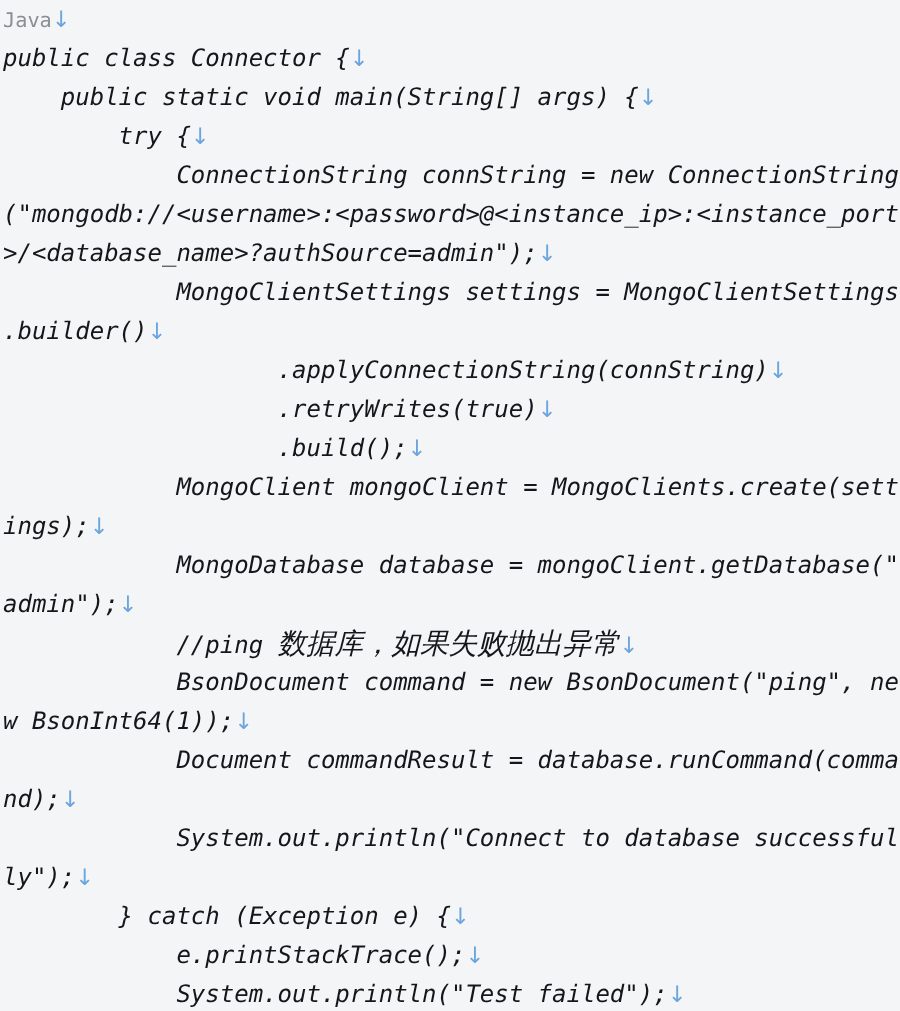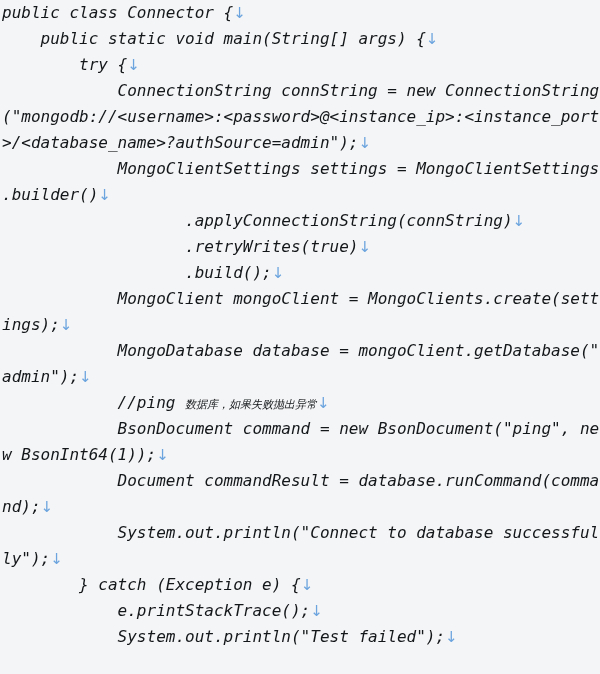--- a/index.html
+++ b/index.html
@@ -59,24 +59,25 @@
 
   
   .eol {
     color: #6ba4de;
     font-size: 15px;
     font-family: "DejaVu Sans", "Liberation Sans", sans-serif;
   }
 
   .cjk {
     font-family: "DejaVu Sans", "Liberation Sans", sans-serif;
-    font-size: 11px;
+    font-size: 19px;
   }
 </style>
 </head>
 <body>
 
 <div id="code-block">
 
+  <div class="lang-line"><span class="lang-label">Java</span><span class="eol">↓</span></div>
 
   <div class="code-body" id="code-lines"><div class="code-line"><span>public class Connector {</span><span class="eol">↓</span></div><div class="code-line"><span>    public static void main(String[] args) {</span><span class="eol">↓</span></div><div class="code-line"><span>        try {</span><span class="eol">↓</span></div><div class="code-line"><span>            ConnectionString connString = new ConnectionString</span></div><div class="code-line"><span>("mongodb://&lt;username&gt;:&lt;password&gt;@&lt;instance_ip&gt;:&lt;instance_port</span></div><div class="code-line"><span>&gt;/&lt;database_name&gt;?authSource=admin");</span><span class="eol">↓</span></div><div class="code-line"><span>            MongoClientSettings settings = MongoClientSettings</span></div><div class="code-line"><span>.builder()</span><span class="eol">↓</span></div><div class="code-line"><span>                   .applyConnectionString(connString)</span><span class="eol">↓</span></div><div class="code-line"><span>                   .retryWrites(true)</span><span class="eol">↓</span></div><div class="code-line"><span>                   .build();</span><span class="eol">↓</span></div><div class="code-line"><span>            MongoClient mongoClient = MongoClients.create(sett</span></div><div class="code-line"><span>ings);</span><span class="eol">↓</span></div><div class="code-line"><span>            MongoDatabase database = mongoClient.getDatabase("</span></div><div class="code-line"><span>admin");</span><span class="eol">↓</span></div><div class="code-line"><span>            //ping </span><span class="cjk">数据库，如果失败抛出异常</span><span class="eol">↓</span></div><div class="code-line"><span>            BsonDocument command = new BsonDocument("ping", ne</span></div><div class="code-line"><span>w BsonInt64(1));</span><span class="eol">↓</span></div><div class="code-line"><span>            Document commandResult = database.runCommand(comma</span></div><div class="code-line"><span>nd);</span><span class="eol">↓</span></div><div class="code-line"><span>            System.out.println("Connect to database successful</span></div><div class="code-line"><span>ly");</span><span class="eol">↓</span></div><div class="code-line"><span>        } catch (Exception e) {</span><span class="eol">↓</span></div><div class="code-line"><span>            e.printStackTrace();</span><span class="eol">↓</span></div><div class="code-line"><span>            System.out.println("Test failed");</span><span class="eol">↓</span></div></div>
 
 </div>
 
 </body></html>

